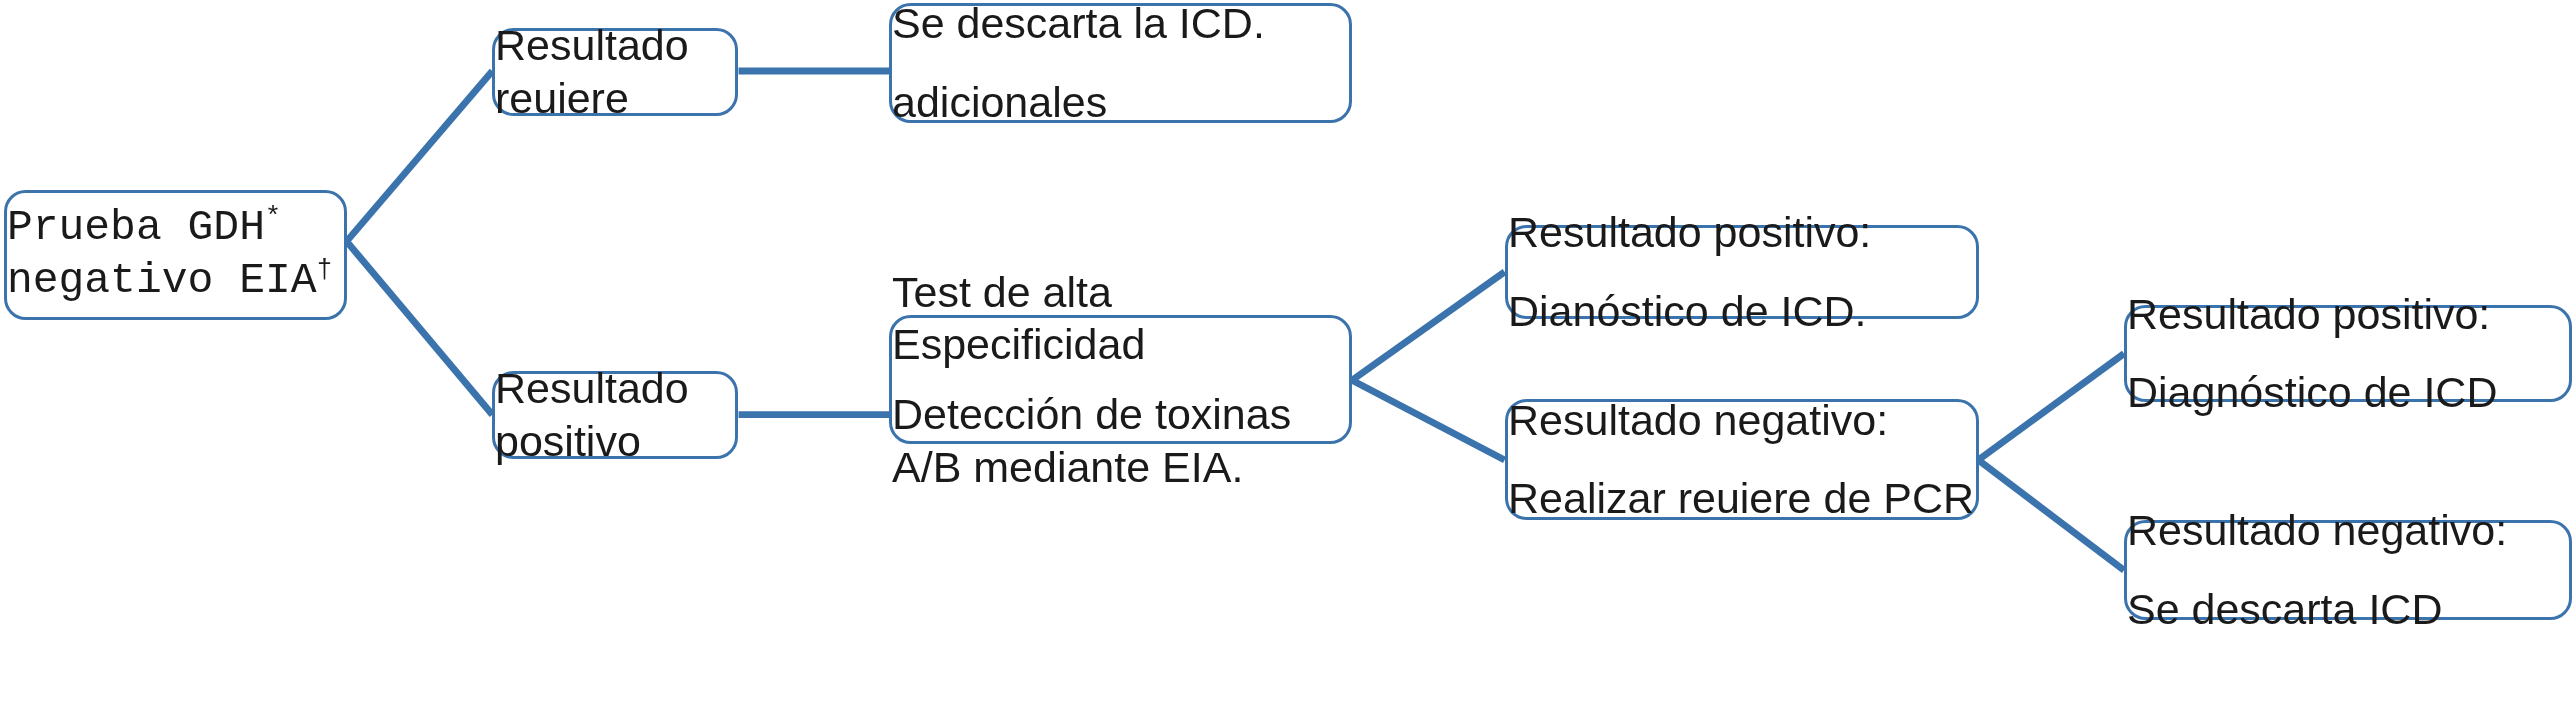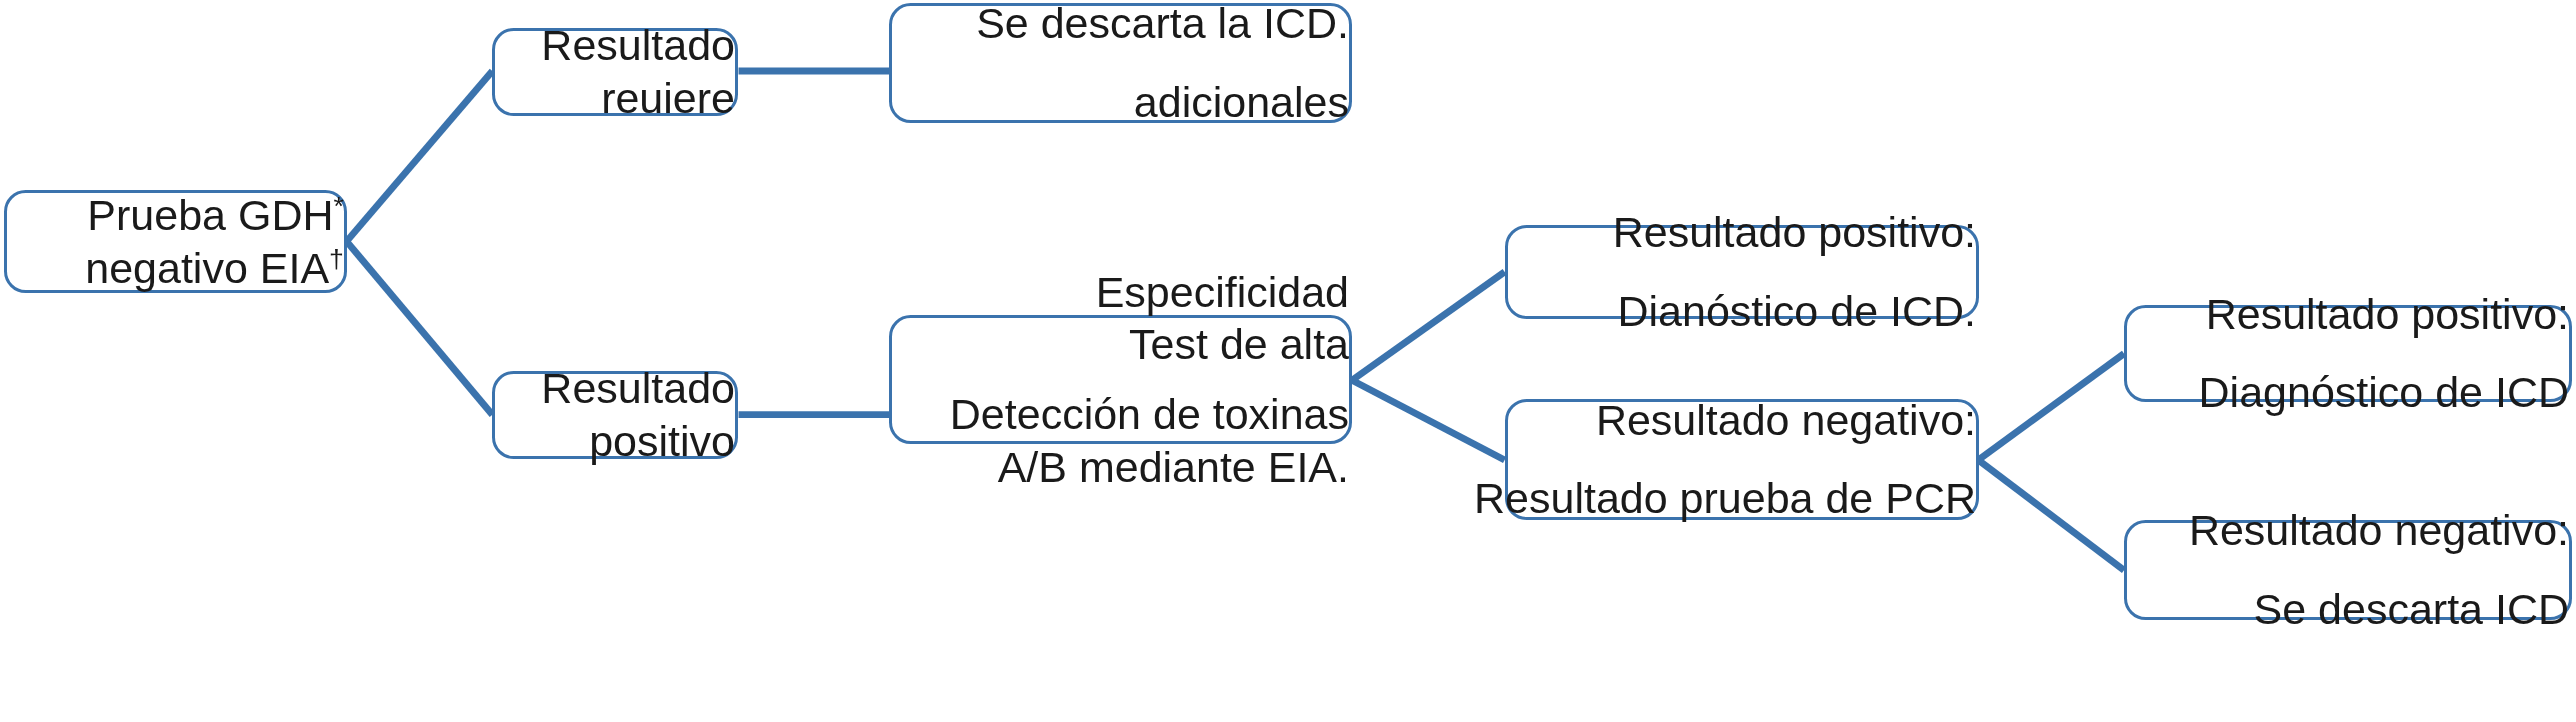--- a/index.html
+++ b/index.html
@@ -27,47 +27,46 @@
     pointer-events: none;
   }
   .node {
     position: absolute;
     box-sizing: border-box;
     background: #ffffff;
     border: 3.9px solid #3b73ad;
     border-radius: 21.7px;
     display: flex;
     flex-direction: column;
-    align-items: flex-end;
+    align-items: flex-start;
     justify-content: center;
     text-align: center;
     color: #1a1a1a;
     font-size: 43px;
     line-height: 1.18;
     z-index: 2;
-    padding-left: 13px;
   }
   .node .line {
     display: block;
     white-space: nowrap;
   }
   .node .line + .line {
     margin-top: 2px;
   }
   .node.gap .line + .line {
     margin-top: 27.6px;
   }
   .node sup {
     font-size: 0.62em;
     vertical-align: super;
     line-height: 0;
   }
 
   
-  #node-gdh          { left: 3.9px;    top: 190px; width: 343px; height: 103px; }
+  #node-gdh          { left: 3.9px;    top: 190px; width: 343px; height: 130px; font-family: Liberation Mono, monospace; }
   #node-neg          { left: 492px;  top: 27.6px;  width: 246px; height: 88px;  }
   #node-descarta     { left: 889px;  top: 3px;   width: 463px; height: 120px; }
   #node-pos          { left: 492px;  top: 371px; width: 246px; height: 88px;  }
   #node-test         { left: 889px;  top: 315px; width: 463px; height: 129px; }
   #node-pos-icd      { left: 1505px; top: 225px; width: 474px; height: 94px;  }
   #node-neg-pcr      { left: 1505px; top: 399px; width: 474px; height: 121px; }
   #node-pos-diag     { left: 2124px; top: 305px; width: 448px; height: 97px;  }
   #node-neg-desc     { left: 2124px; top: 520px; width: 448px; height: 100px; }
 </style>
 </head>
@@ -107,34 +106,34 @@
     <span class="line"><span>Se descarta la ICD</span><span>.</span></span>
     <span class="line">adicionales</span>
   </div>
 
   <div class="node" id="node-pos">
     <span class="line">Resultado</span>
     <span class="line">positivo</span>
   </div>
 
   <div class="node" id="node-test">
+    <span class="line">Test de alta</span>
     <span class="line">Especificidad</span>
-    <span class="line">Test de alta</span>
     <span class="line" style="margin-top:19px">Detección de toxinas</span>
     <span class="line">A/B mediante EIA.</span>
   </div>
 
   <div class="node gap" id="node-pos-icd">
     <span class="line">Resultado positivo:</span>
     <span class="line">Dianóstico de ICD.</span>
   </div>
 
   <div class="node gap" id="node-neg-pcr">
     <span class="line">Resultado negativo:</span>
-    <span class="line">Resultado prueba de PCR</span>
+    <span class="line">Realizar reuiere de PCR</span>
   </div>
 
   <div class="node gap" id="node-pos-diag">
     <span class="line">Resultado positivo:</span>
     <span class="line">Diagnóstico de ICD</span>
   </div>
 
   <div class="node gap" id="node-neg-desc">
     <span class="line">Resultado negativo:</span>
     <span class="line">Se descarta ICD</span>

